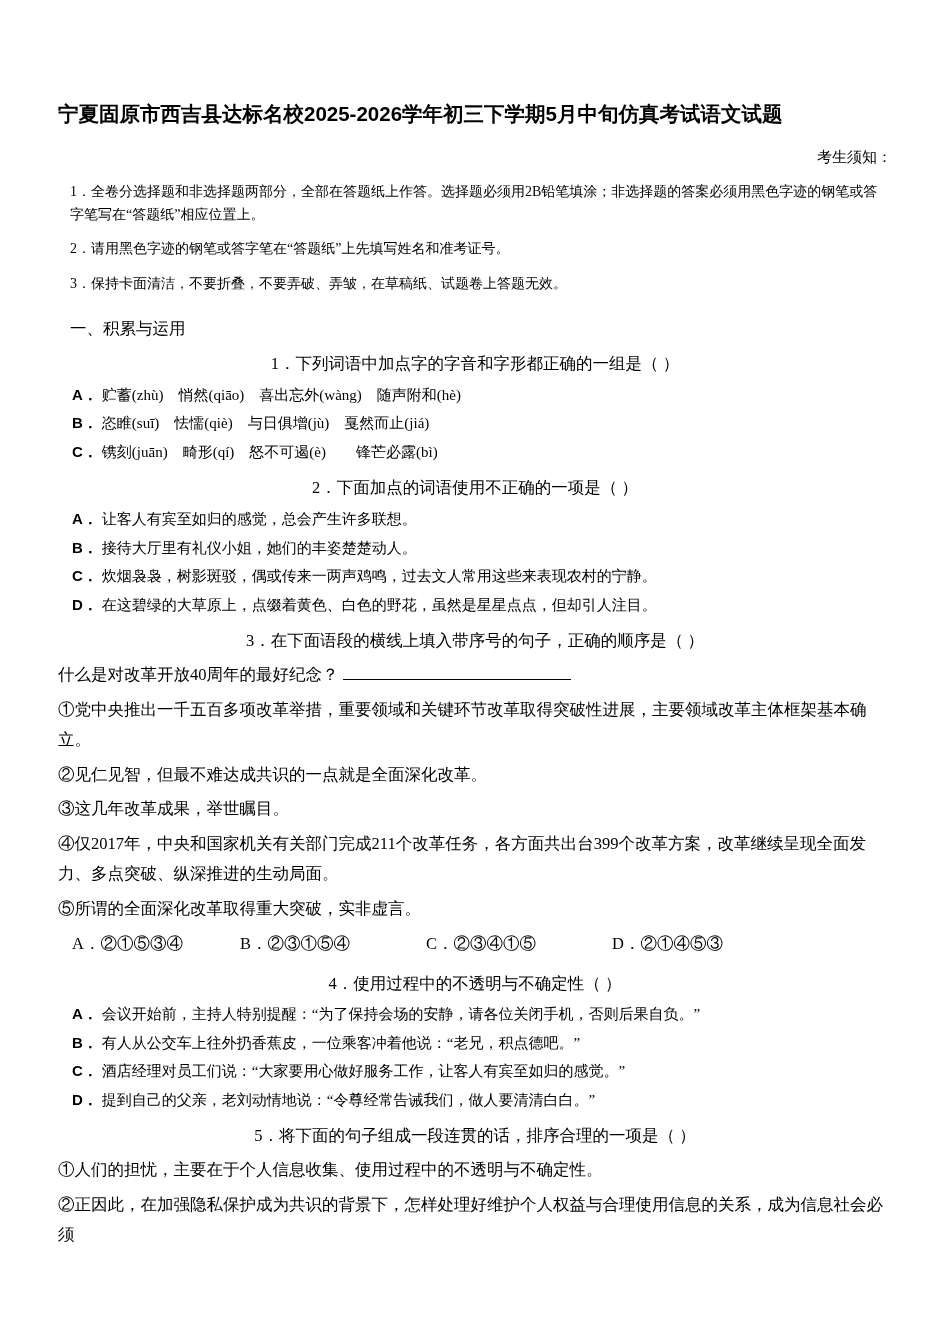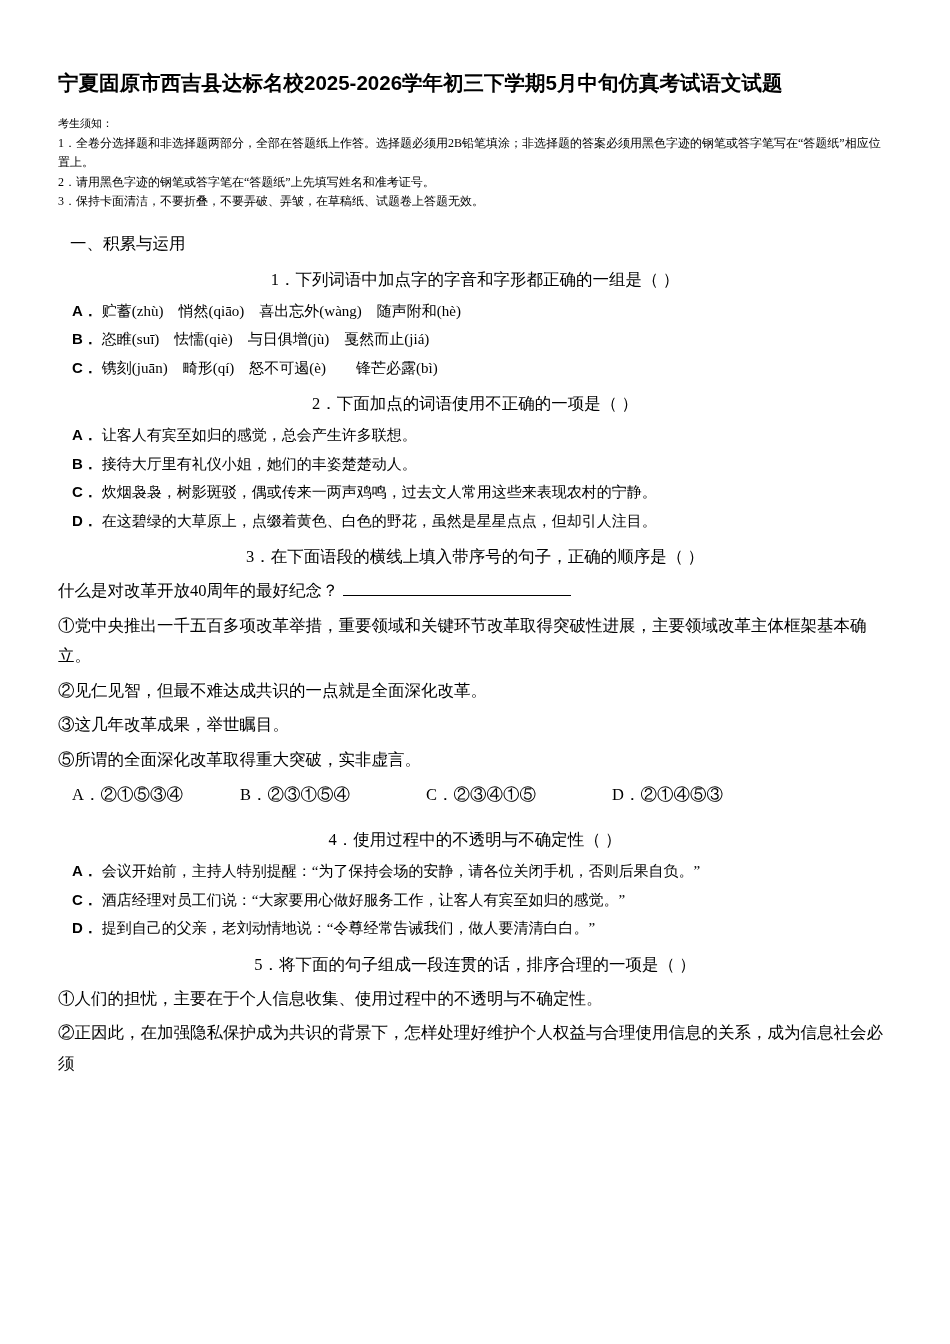--- a/index.html
+++ b/index.html
@@ -10,40 +10,41 @@
   body {
     width: 950px;
     min-height: 1344px;
     font-family: "Liberation Serif", "DejaVu Serif", serif;
     color: #000000;
   }
   .page {
     width: 950px;
     min-height: 1344px;
     box-sizing: border-box;
-    padding: 69px 58px 40px 58px;
+    padding: 100px 58px 40px 58px;
   }
   .doc-title {
     font-family: "Liberation Sans", sans-serif;
     font-weight: bold;
     font-size: 20.5px;
     line-height: 1.35;
     text-align: left;
     margin: 0 0 18px 0;
     letter-spacing: 0px;
   }
   .note-head {
-    font-size: 11px;
+    font-size: 15px;
     line-height: 1.55;
     margin: 0 0 2px 0;
+    text-align: right;
   }
   .note-line {
-    font-size: 12px;
+    font-size: 14px;
     line-height: 1.62;
-    margin: 0;
+    margin: 12px;
     text-indent: 0;
   }
   .section-title {
     font-size: 16.5px;
     line-height: 1.6;
     margin: 20px 0 2px 12px;
   }
   .q-stem {
     font-size: 16.5px;
     line-height: 1.75;
@@ -56,21 +57,21 @@
     margin: 0 0 0 14px;
   }
   .opt .lbl {
     font-family: "Liberation Sans", sans-serif;
     font-weight: bold;
     margin-right: 4px;
   }
   .opt-row {
     font-size: 16.5px;
     line-height: 1.9;
-    margin: 4px 0 16px 14px;
+    margin: 4px 0 10px 14px;
     display: flex;
     gap: 0;
   }
   .opt-row .cell {
     flex: 0 0 auto;
   }
   .opt-row .cell.c1 { width: 168px; }
   .opt-row .cell.c2 { width: 186px; }
   .opt-row .cell.c3 { width: 186px; }
   .plain {
@@ -132,20 +133,21 @@
 
   <p class="q-stem">
     <span>3．</span><span>在下面语段的横线上填入带序号的句子，正确的顺序是（        ）</span>
   </p>
   <p class="plain">
     <span>什么是对改革开放40周年的最好纪念？</span><span class="blank-line"></span>
   </p>
   <p class="plain">①党中央推出一千五百多项改革举措，重要领域和关键环节改革取得突破性进展，主要领域改革主体框架基本确立。</p>
   <p class="plain">②见仁见智，但最不难达成共识的一点就是全面深化改革。</p>
   <p class="plain">③这几年改革成果，举世瞩目。</p>
+  <p class="plain">④仅2017年，中央和国家机关有关部门完成211个改革任务，各方面共出台399个改革方案，改革继续呈现全面发力、多点突破、纵深推进的生动局面。</p>
   <p class="plain">⑤所谓的全面深化改革取得重大突破，实非虚言。</p>
   <div class="opt-row">
     <span class="cell c1">
       <span class="lbl">A．</span><span>②①⑤③④</span>
     </span>
     <span class="cell c2">
       <span class="lbl">B．</span><span>②③①⑤④</span>
     </span>
     <span class="cell c3">
       <span class="lbl">C．</span><span>②③④①⑤</span>
@@ -155,20 +157,23 @@
     </span>
   </div>
 
   <p class="q-stem">
     <span>4．</span><span>使用过程中的不透明与不确定性（     ）</span>
   </p>
   <p class="opt">
     <span class="lbl">A．</span><span>会议开始前，主持人特别提醒：“为了保持会场的安静，请各位关闭手机，否则后果自负。”</span>
   </p>
   <p class="opt">
+    <span class="lbl">B．</span><span>有人从公交车上往外扔香蕉皮，一位乘客冲着他说：“老兄，积点德吧。”</span>
+  </p>
+  <p class="opt">
     <span class="lbl">C．</span><span>酒店经理对员工们说：“大家要用心做好服务工作，让客人有宾至如归的感觉。”</span>
   </p>
   <p class="opt">
     <span class="lbl">D．</span><span>提到自己的父亲，老刘动情地说：“令尊经常告诫我们，做人要清清白白。”</span>
   </p>
 
   <p class="q-stem">
     <span>5．</span><span>将下面的句子组成一段连贯的话，排序合理的一项是（      ）</span>
   </p>
   <p class="plain">①人们的担忧，主要在于个人信息收集、使用过程中的不透明与不确定性。</p>

